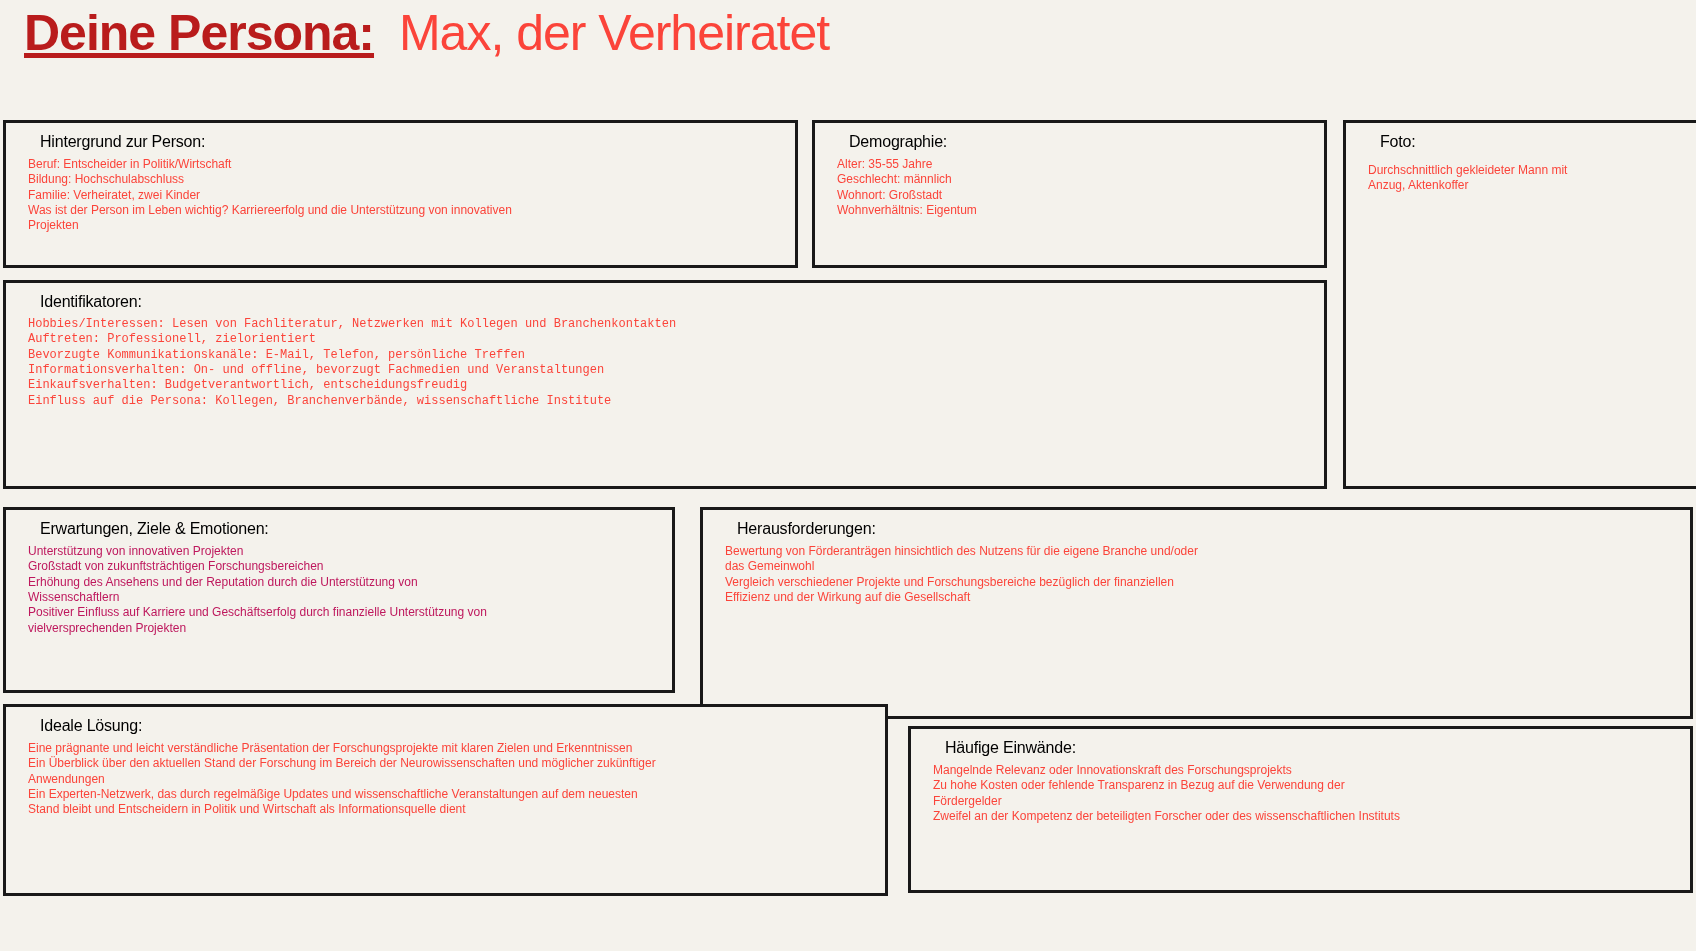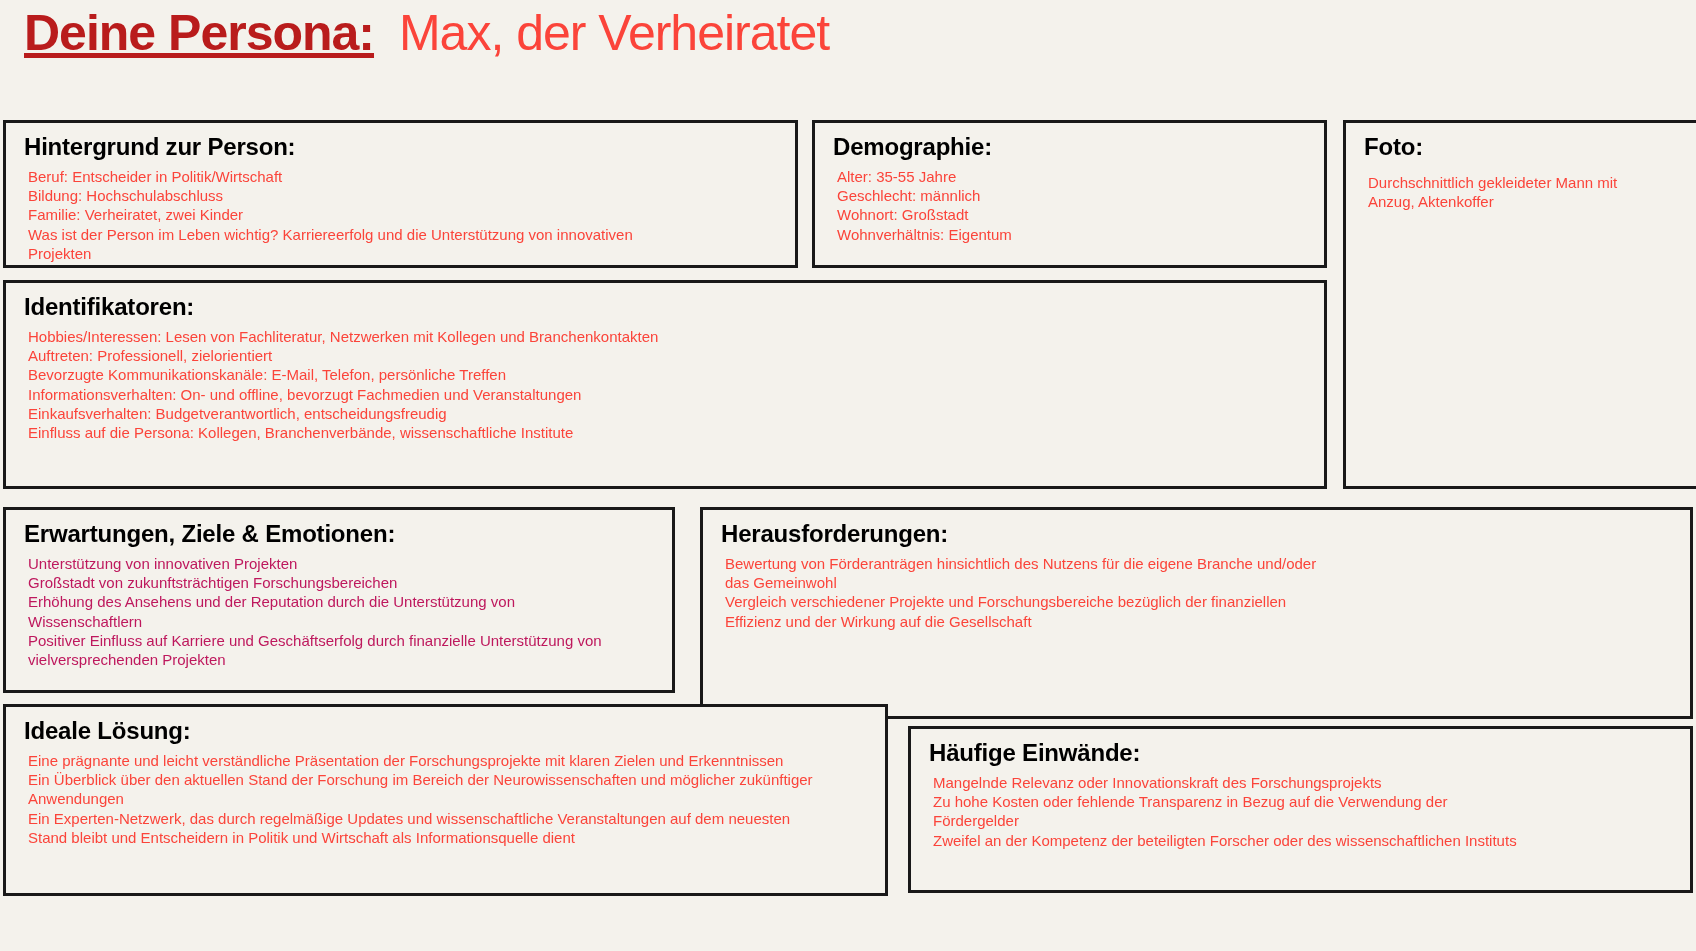--- a/index.html
+++ b/index.html
@@ -36,31 +36,31 @@
   }
   .box {
     position: absolute;
     box-sizing: border-box;
     border: 3px solid #191919;
     background: #f4f2ec;
     padding: 10px 18px;
     overflow: hidden;
   }
   .box h2 {
-    margin: 0 0 6px 0;
-    font-size: 24px;
-    font-weight: 700;
+    margin: 0 0 6px 16px;
+    font-size: 16px;
+    font-weight: 400;
     color: #000000;
     letter-spacing: -0.2px;
   }
   .lines {
     padding-left: 4px;
   }
   .line {
-    font-size: 15px;
+    font-size: 12px;
     line-height: 1.28;
     white-space: pre-line;
   }
   
   .b-hintergrund      { left: 3px;    top: 120px; width: 795px;  height: 148px; }
   .b-demographie      { left: 812px;  top: 120px; width: 515px;  height: 148px; }
   .b-foto             { left: 1343px; top: 120px; width: 408px;  height: 369px; }
   .b-foto h2          { margin-bottom: 12px; }
   .b-identifikatoren  { left: 3px;    top: 280px; width: 1324px; height: 209px; }
   .b-erwartungen      { left: 3px;    top: 507px; width: 672px;  height: 186px; }
@@ -102,21 +102,21 @@
   <div class="box b-foto">
     <h2>Foto:</h2>
     <div class="lines accent" style="color: rgb(251, 68, 58);">
         <div class="line">Durchschnittlich gekleideter Mann mit
 Anzug, Aktenkoffer</div>
       </div>
   </div>
 
   <div class="box b-identifikatoren">
     <h2>Identifikatoren:</h2>
-    <div class="lines accent" style="color: rgb(251, 68, 58);">
+    <div class="lines accent" style="color: rgb(251, 68, 58); font-family: Liberation Mono, monospace;">
         <div class="line">Hobbies/Interessen: Lesen von Fachliteratur, Netzwerken mit Kollegen und Branchenkontakten</div>
         <div class="line">Auftreten: Professionell, zielorientiert</div>
         <div class="line">Bevorzugte Kommunikationskanäle: E-Mail, Telefon, persönliche Treffen</div>
         <div class="line">Informationsverhalten: On- und offline, bevorzugt Fachmedien und Veranstaltungen</div>
         <div class="line">Einkaufsverhalten: Budgetverantwortlich, entscheidungsfreudig</div>
         <div class="line">Einfluss auf die Persona: Kollegen, Branchenverbände, wissenschaftliche Institute</div>
       </div>
   </div>
 
   <div class="box b-erwartungen">

